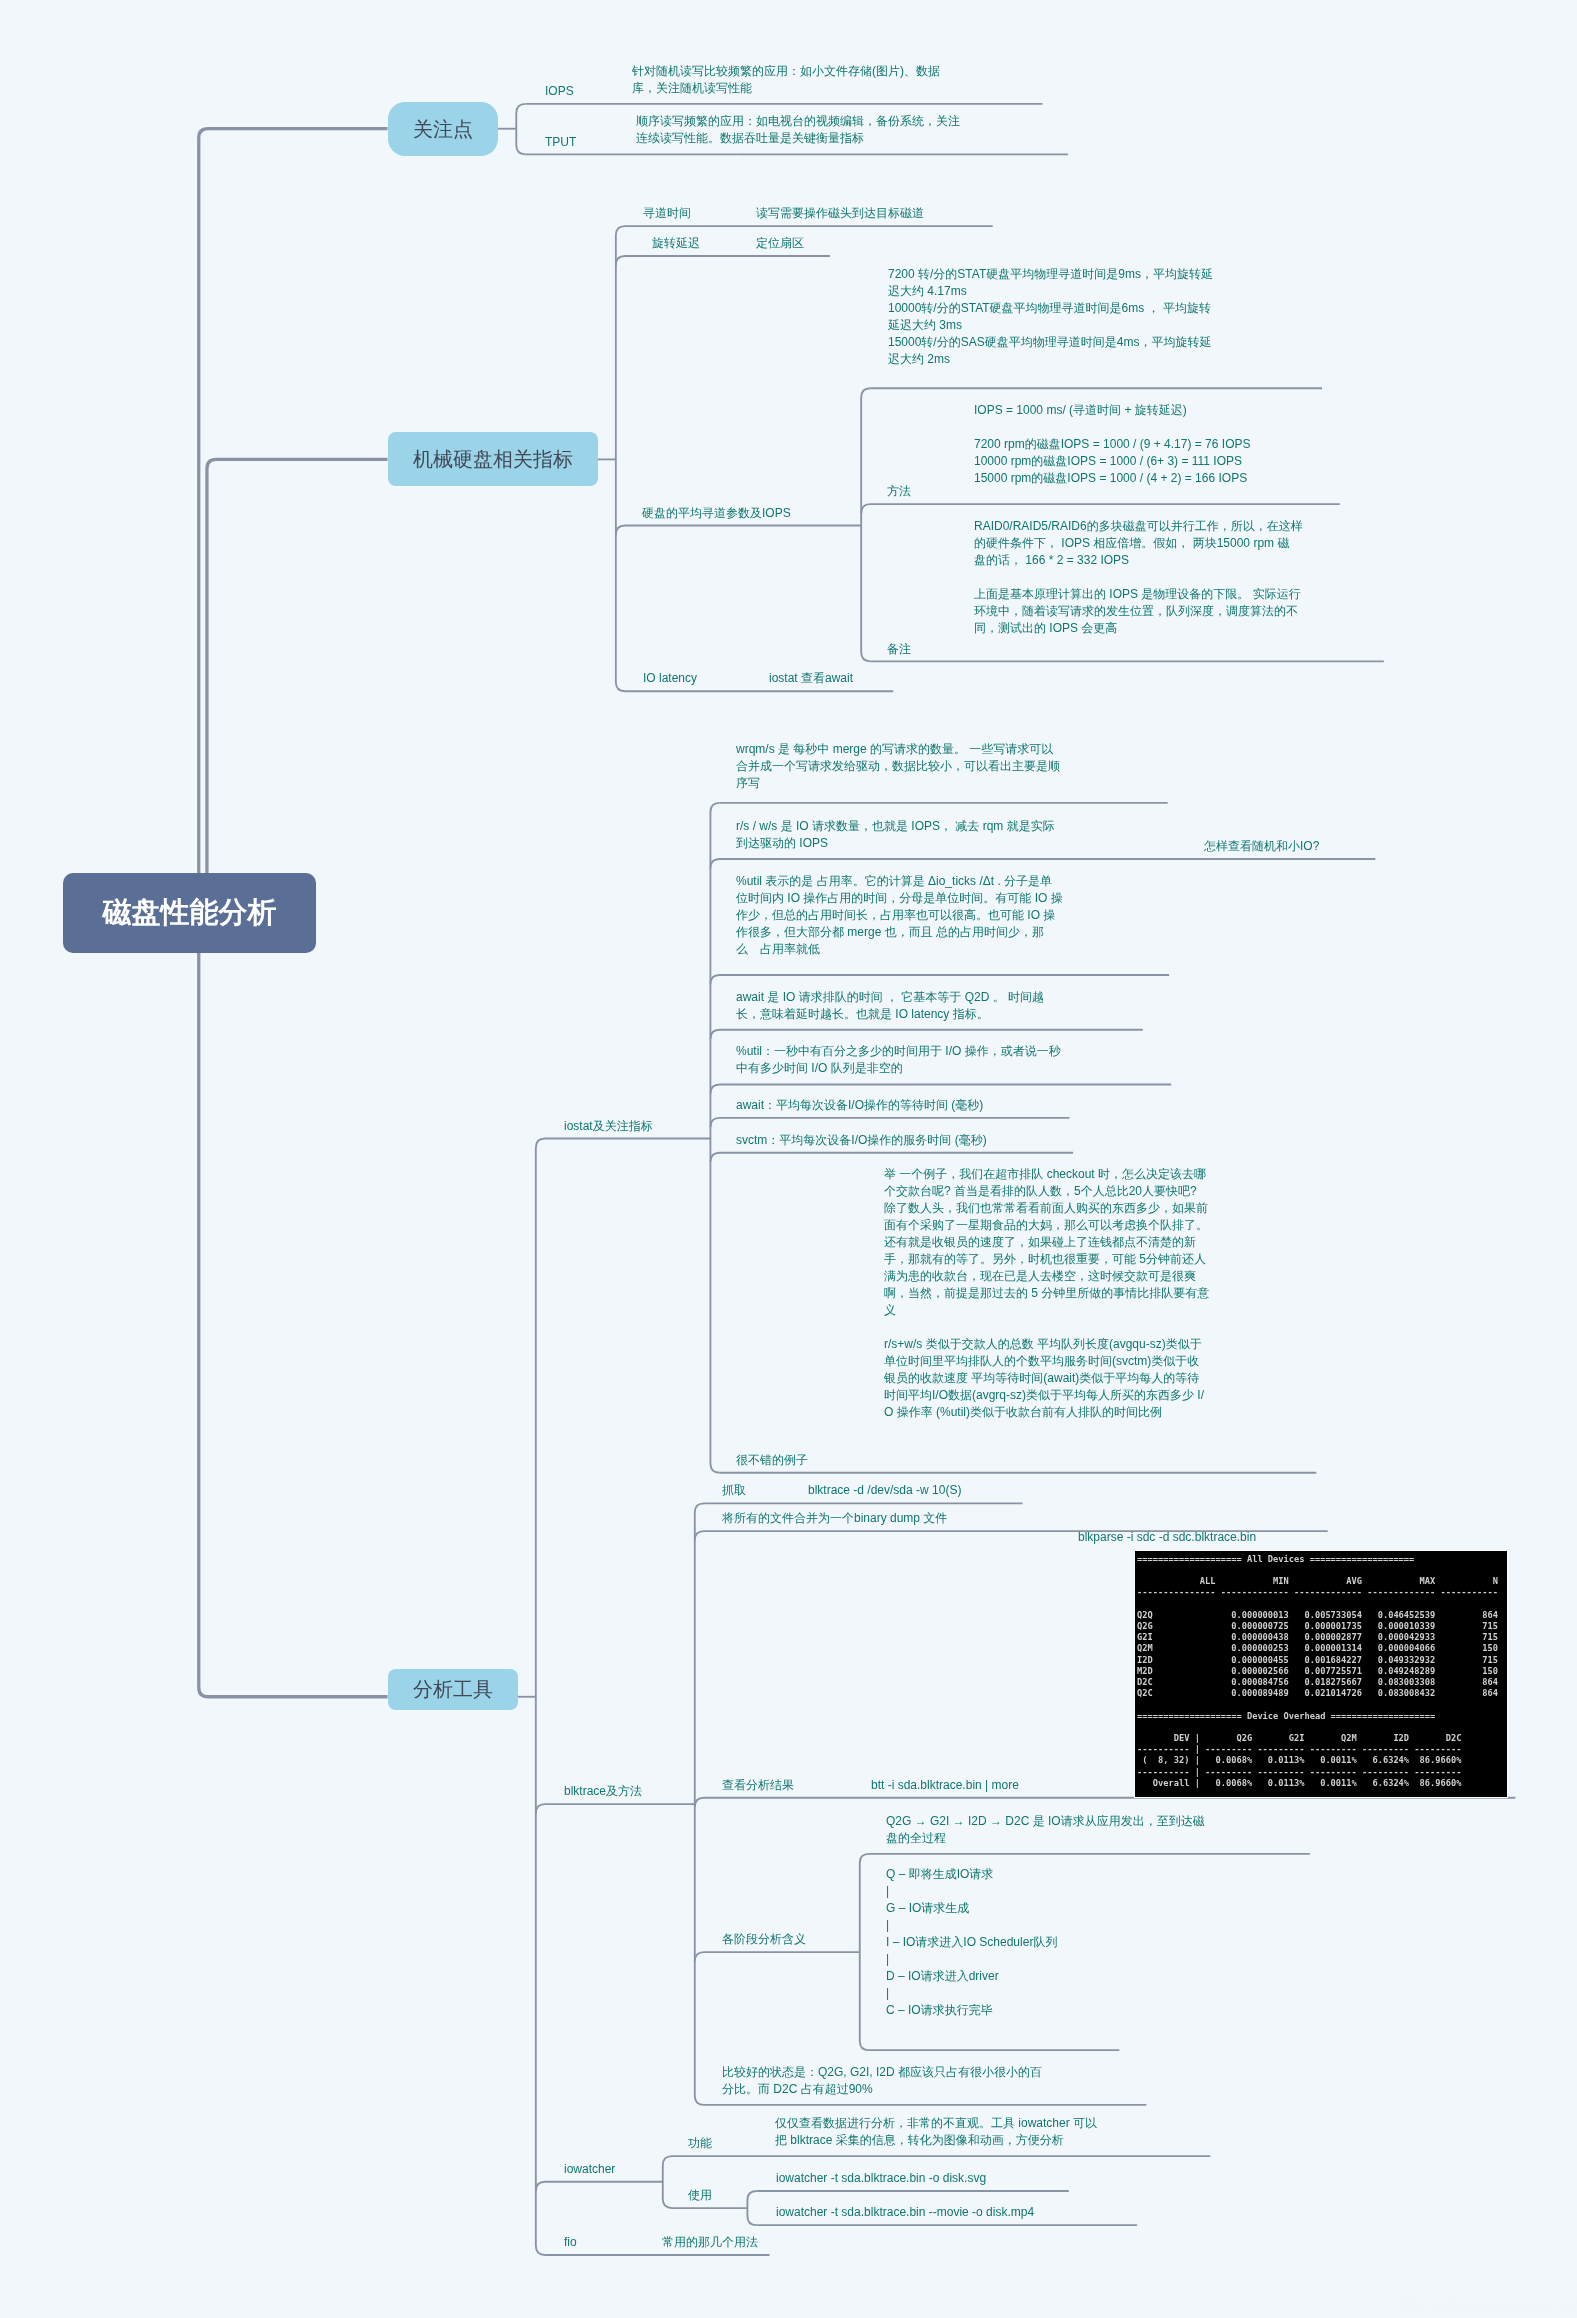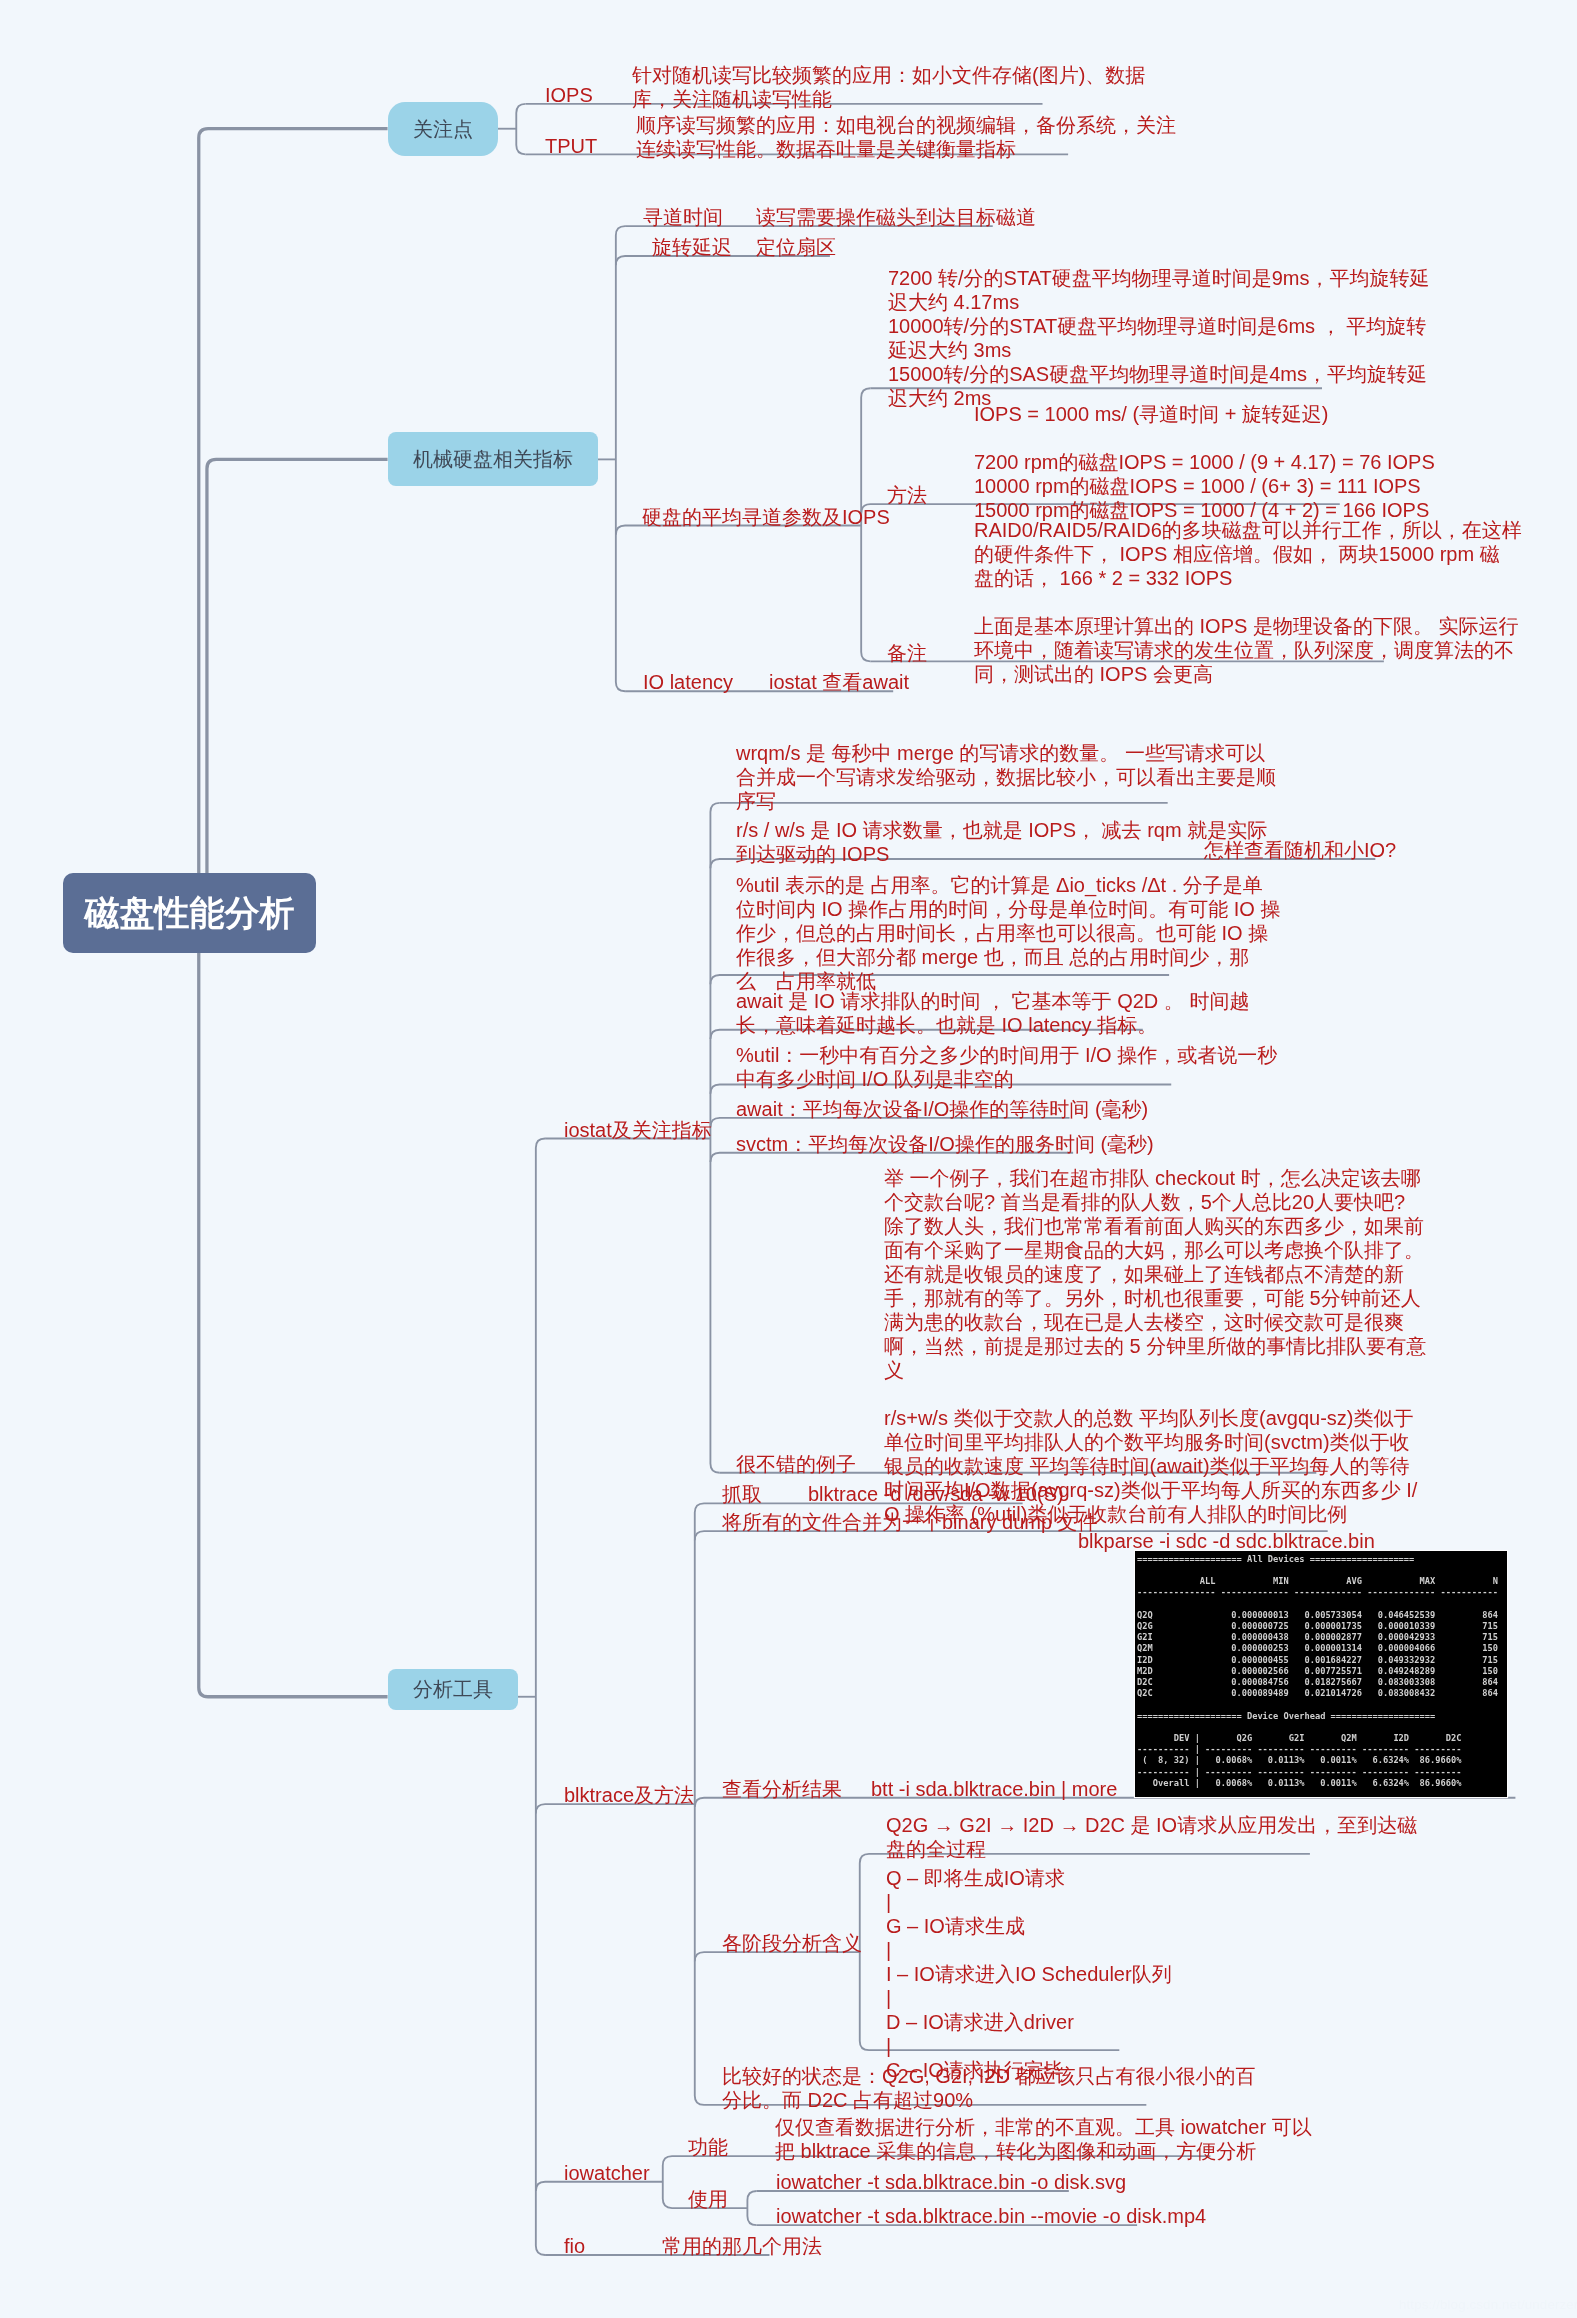--- a/index.html
+++ b/index.html
@@ -6,23 +6,23 @@
   html,body{margin:0;padding:0;}
   body{
     width:1578px;height:2319px;position:relative;overflow:hidden;
     background:#f2f7fc;
     font-family:"Liberation Sans","DejaVu Sans",sans-serif;
     color:#434d5c;
   }
   #stage{position:absolute;left:0;top:0;width:1578px;height:2319px;}
   #links{position:absolute;left:0;top:0;width:1578px;height:2319px;}
   .boxnode{position:absolute;display:flex;align-items:center;justify-content:center;border-radius:7.8px;box-sizing:border-box;}
-  .root-node{background:#5b6e95;color:#ffffff;font-weight:bold;font-size:35px;letter-spacing:0px;border-radius:10px;}
+  .root-node{background:#5b6e95;color:#ffffff;font-weight:bold;font-size:29px;letter-spacing:0px;border-radius:10px;}
   .branch-node{background:#9bd3e8;color:#3f4957;font-size:20px;letter-spacing:0px;}
-  .leaf{position:absolute;font-size:20px;line-height:24px;color:#b91c1c;white-space:pre;}
+  .leaf{position:absolute;font-size:12px;line-height:17px;color:#0f766e;white-space:pre;}
   .watermark{position:absolute;font-size:13.4px;color:#eff5fa;letter-spacing:0.1px;}
   .term{position:absolute;background:#000;color:#cfcfcf;box-shadow:0 0 0 1.1px #fdfdfe;
         font-family:"DejaVu Sans Mono","Liberation Mono",monospace;
         font-size:8.7px;line-height:11.2px;white-space:pre;overflow:hidden;
         font-weight:bold;}
   .term-inner{position:absolute;left:2.1px;top:2.8px;}
 </style>
 </head>
 <body>
 

